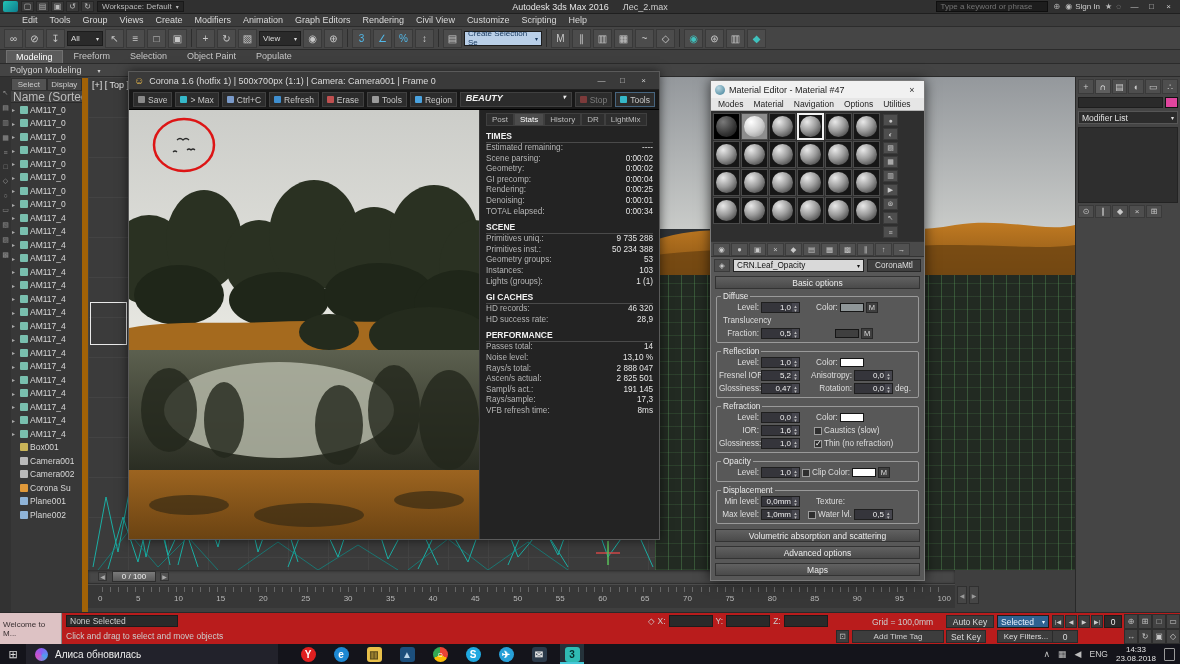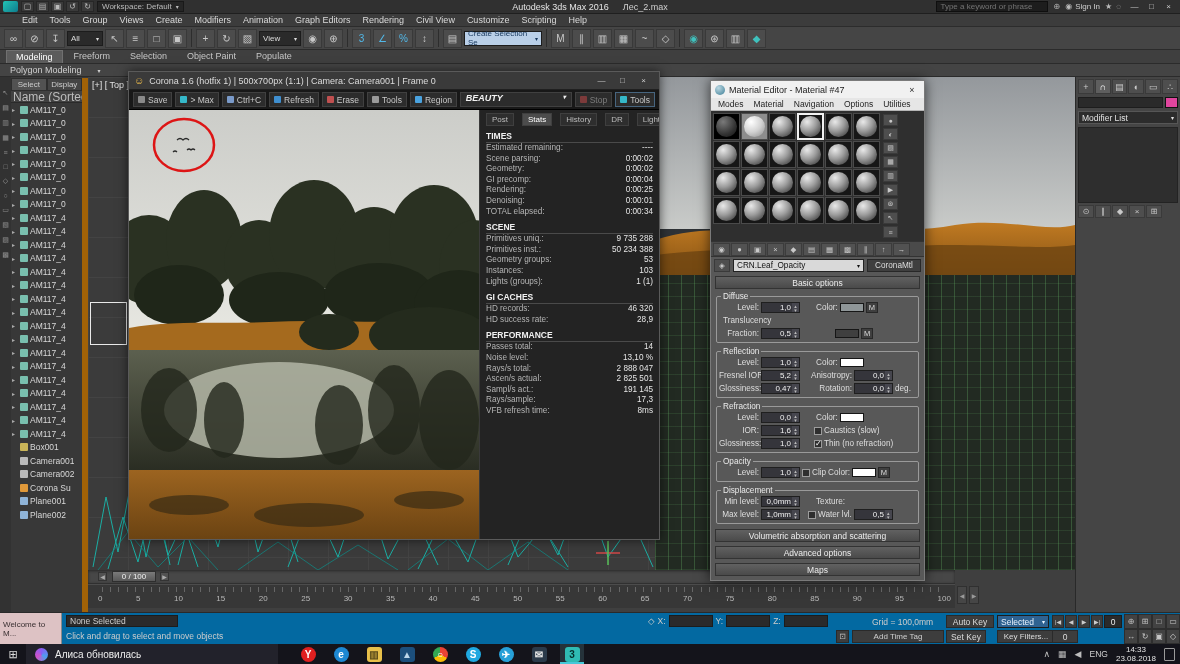--- a/index.html
+++ b/index.html
@@ -72,21 +72,21 @@
 
 #bottombar{position:absolute;left:88px;top:570px;width:987px;height:42px;background:#3f3f3f;z-index:2}
 #tslider-track{position:absolute;left:0;top:0;width:867px;height:14px;background:#474747;box-shadow:inset 0 1px 3px rgba(0,0,0,.45);border-bottom:1px solid #303030}
 #tslider-btn{position:absolute;left:24px;top:1px;width:44px;height:11px;background:linear-gradient(#7a7a7a,#585858);border:1px solid #2e2e2e;font-size:8px;color:#f0f0f0;text-align:center;line-height:10px}
 .tsl-arr{position:absolute;top:2px;width:9px;height:9px;font-size:6px;color:#aaa;display:flex;align-items:center;justify-content:center;background:#525252;border:1px solid #333}
 #ruler{position:absolute;left:0;top:14px;width:867px;height:24px;background:#373737;border-top:1px solid #4c4c4c}
 #ruler-ticks{position:absolute;left:14px;right:10px;top:2px;height:5px;background:repeating-linear-gradient(90deg,#666 0 1px,transparent 1px 8.2px)}
 #ruler-nums{position:absolute;left:10px;right:4px;top:9px;display:flex;justify-content:space-between;font-size:8px;color:#b8b8b8}
 .ruler-side{position:absolute;top:16px;width:10px;height:18px;background:#464646;border:1px solid #303030;color:#999;font-size:6px;display:flex;align-items:center;justify-content:center}
 
-#statusbar{position:absolute;left:0;top:612px;width:1180px;height:32px;background:#0369a1;border-top:1px solid #2a2a2a;z-index:3}
+#statusbar{position:absolute;left:0;top:612px;width:1180px;height:32px;background:#b91c1c;border-top:1px solid #2a2a2a;z-index:3}
 #welcome{position:absolute;left:0;top:0;width:62px;height:32px;background:#ddc2c4;color:#3a3032;font-size:8px;display:flex;align-items:center;padding:0 3px;border-right:1px solid #8a8a8a}
 #sel-field{position:absolute;left:66px;top:2px;width:112px;height:12px;background:#2a2a2a;border:1px solid #1c1c1c;font-size:8.5px;color:#cfcfcf;padding:0 3px;line-height:11px}
 #prompt{position:absolute;left:66px;top:18px;font-size:8.5px;color:#cccccc}
 #sel-lock{position:absolute;left:836px;top:17px;width:13px;height:13px;background:#3d3d3d;border:1px solid #2a2a2a;color:#bbb;font-size:8px;text-align:center;line-height:12px}
 #xyz{position:absolute;left:648px;top:2px;display:flex;align-items:center;gap:3px;font-size:8.5px;color:#ccc}
 .xyzf{width:44px;height:12px;background:#2a2a2a;border:1px solid #1c1c1c;color:#ddd;font-size:8px;padding:0 2px;line-height:11px}
 #grid-label{position:absolute;left:872px;top:4px;font-size:8.5px;color:#cccccc}
 #addtag{position:absolute;left:852px;top:17px;width:92px;height:13px;background:#3d3d3d;border:1px solid #2a2a2a;font-size:8px;color:#cfcfcf;text-align:center;line-height:12px}
 .sb-btn{position:absolute;background:#3d3d3d;border:1px solid #2a2a2a;color:#ddd;font-size:8.5px;text-align:center}
 #autokey{left:946px;top:2px;width:48px;height:13px;line-height:12px}
@@ -121,21 +121,21 @@
 .cw-btn{width:21px;height:14px;display:flex;align-items:center;justify-content:center;font-size:8px;color:#ccc}
 #cw-toolbar{height:20px;background:#181818;display:flex;align-items:center;gap:3px;padding:0 4px;border-bottom:1px solid #000}
 .vfbtn{height:15px;display:flex;align-items:center;gap:3px;background:#2c2c2c;border:1px solid #404040;color:#c9c9c9;font-size:8.5px;padding:0 4px;flex:none}
 .vfb-ic{width:7px;height:7px;border-radius:1px;flex:none}
 #vfb-combo{margin-left:auto;width:112px;height:15px;background:#2c2c2c;border:1px solid #404040;display:flex;justify-content:space-between;padding:0 5px;font-size:9px;color:#f2f2f2;font-style:italic;font-weight:bold;flex:none}
 #vfb-stop{color:#7c7c7c}
 #vfb-render{border-color:#47657f}
 #cw-body{display:flex;height:429px}
 #render-view{width:350px;height:429px;background:#000;position:relative;overflow:hidden;flex:none}
 #vfb-side{flex:1;background:#232323;border-left:1px solid #3a3a3a;padding:3px 6px;overflow:hidden}
-#vfb-tabs{display:flex;gap:8px;margin-bottom:2px}
+#vfb-tabs{display:flex;gap:0;margin-bottom:2px}
 .vfb-tab{padding:1px 5px;font-size:8px;color:#bbb;background:#2e2e2e;border:1px solid #3f3f3f}
 .vfb-tab.active{background:#4c4c4c;color:#fff}
 .vfb-sec-h{margin-top:5px;font-size:8.5px;font-weight:bold;color:#f0f0f0;border-bottom:1px solid #4a4a4a;padding-bottom:1px}
 .vfb-row{display:flex;justify-content:space-between;font-size:8.2px;line-height:10.6px;color:#b5b5b5}
 .vfb-v{color:#e6e6e6}
 
 #matedit{position:absolute;left:710px;top:80px;width:215px;height:501px;background:#585858;border:1px solid #7a7a7a;box-shadow:0 0 12px rgba(0,0,0,.65);z-index:40;display:flex;flex-direction:column;overflow:hidden}
 #me-title{height:17px;background:#f1f1f1;display:flex;align-items:center;gap:4px;padding:0 4px;font-size:9px;color:#1c1c1c;flex:none}
 #me-ticon{width:10px;height:10px;border-radius:50%;background:radial-gradient(circle at 35% 30%,#bcd8e2,#3d7e96);flex:none}
 #me-close{margin-left:auto;width:16px;text-align:center;color:#333;font-size:9px}

